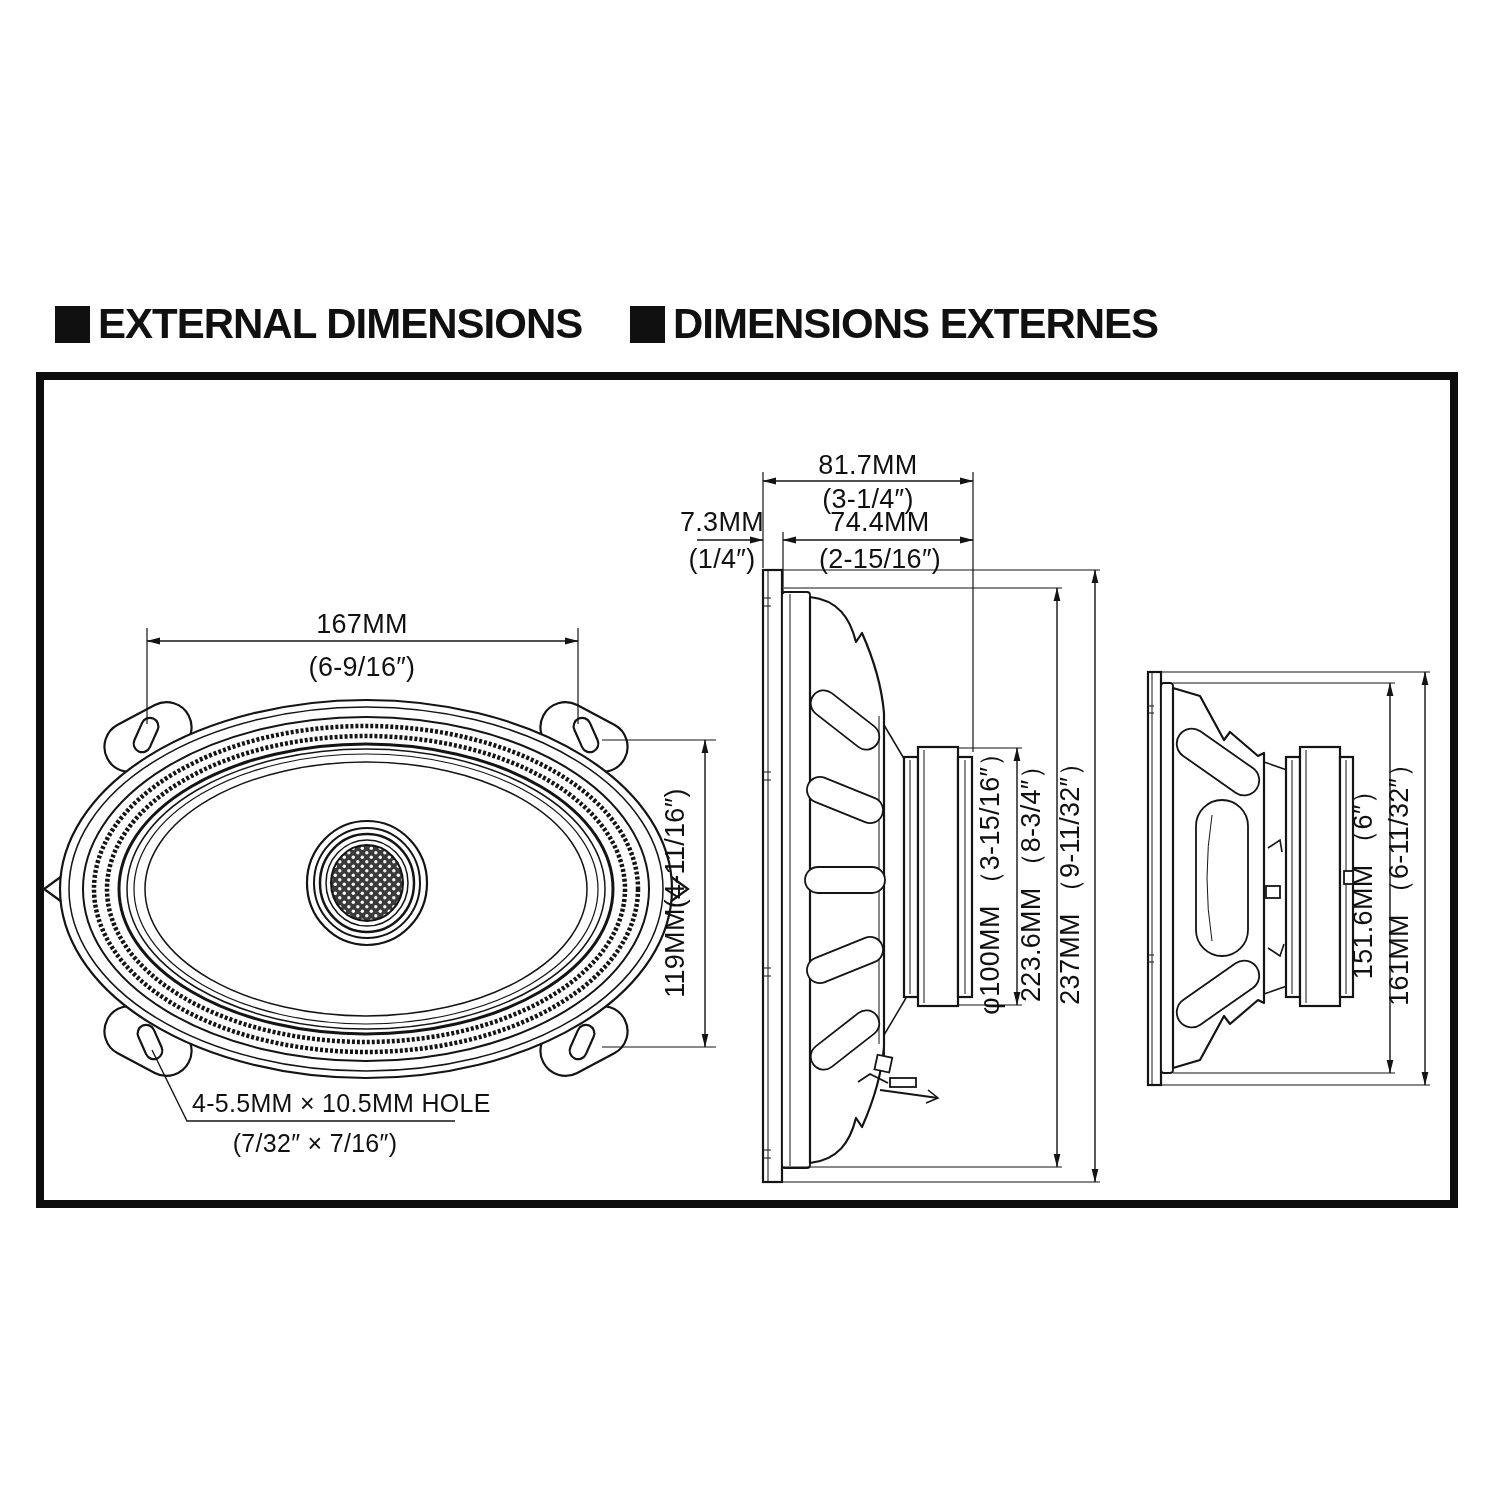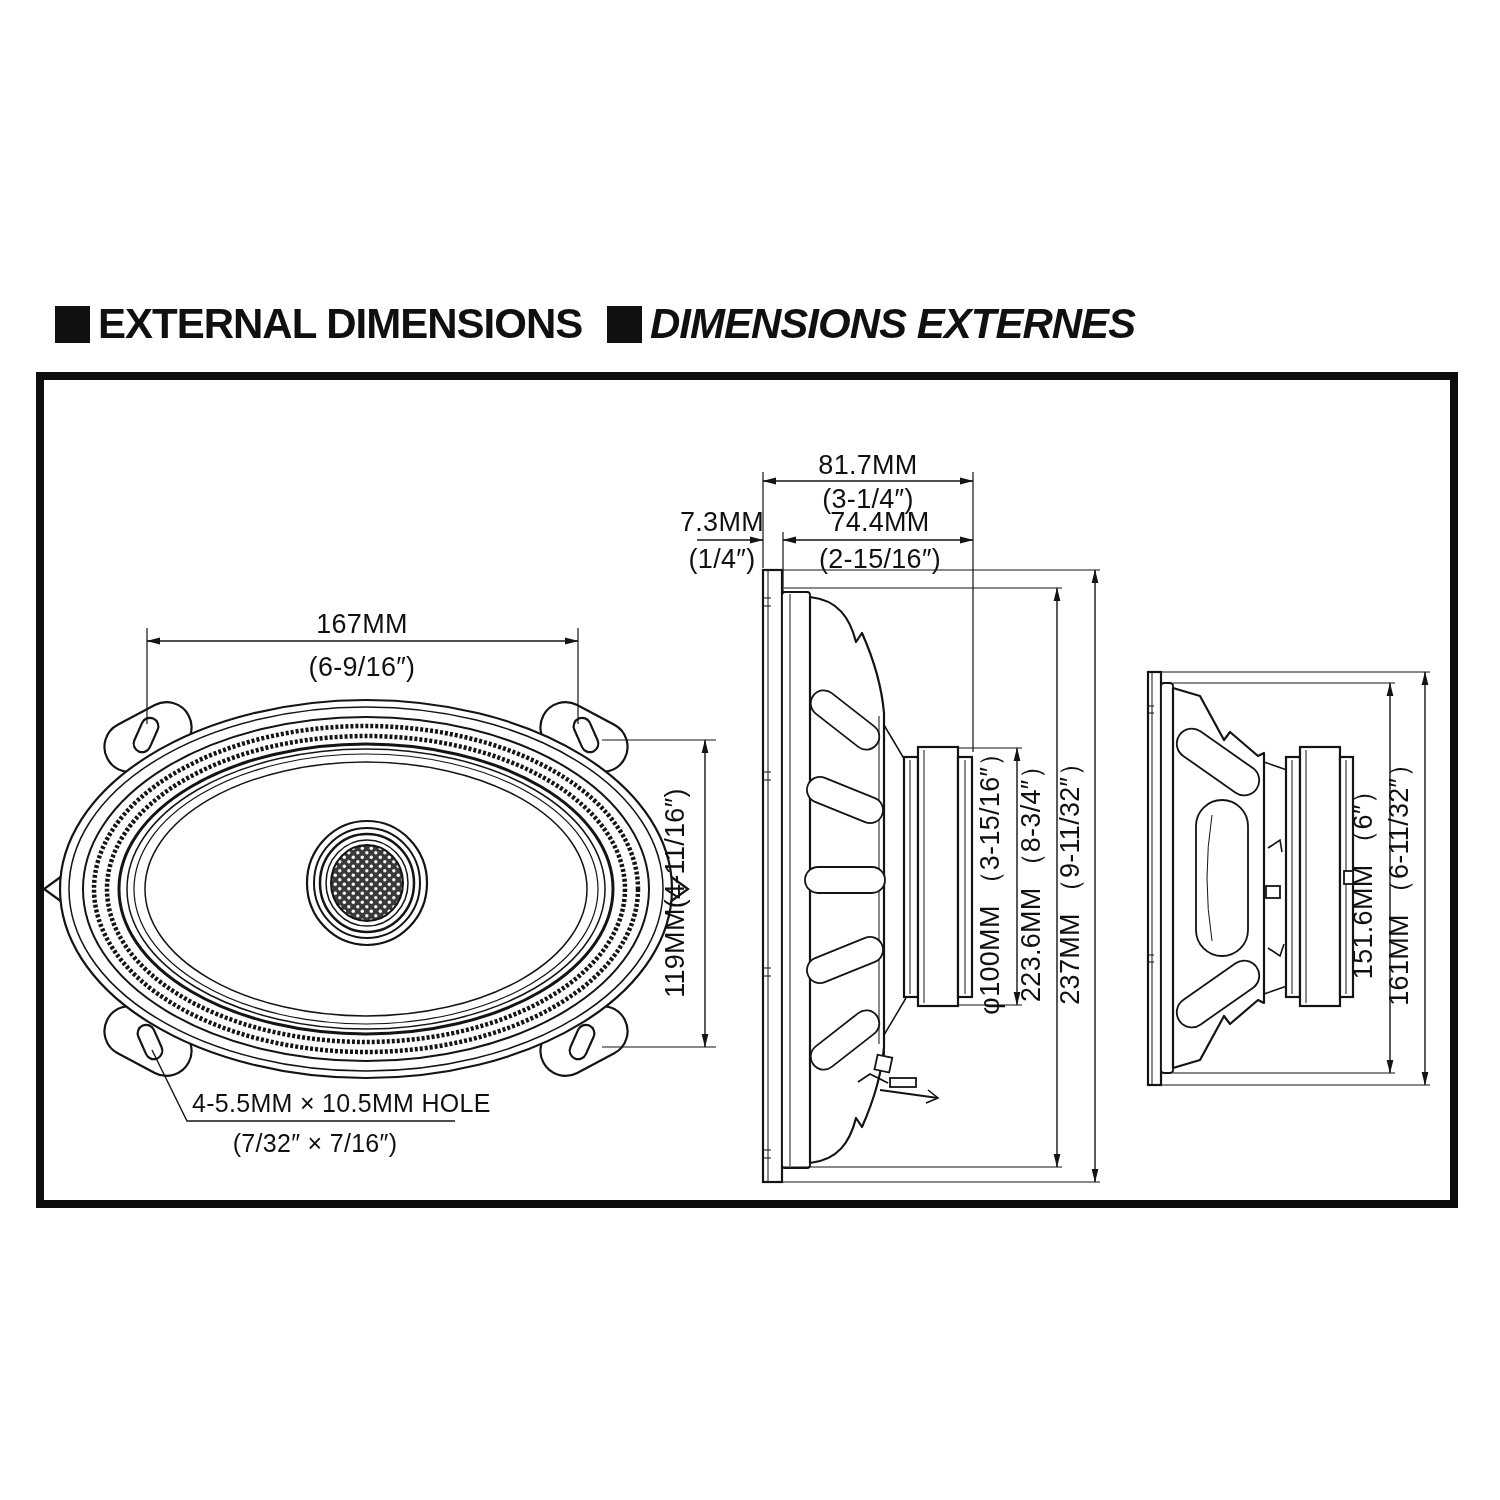--- a/index.html
+++ b/index.html
@@ -2,21 +2,21 @@
 <html><head>
 <meta charset="utf-8">
 <style>
   html,body{margin:0;padding:0;background:#fff;}
   .canvas{position:relative;width:1500px;height:1500px;background:#ffffff;overflow:hidden;
           font-family:"Liberation Sans",sans-serif;}
   .hdr{position:absolute;top:300px;display:flex;align-items:center;}
   .hdr .sq{width:35px;height:37px;background:#101010;margin-right:8px;flex:0 0 auto;}
   .hdr .t{font-size:42px;font-weight:bold;color:#101010;letter-spacing:-1px;white-space:nowrap;}
   #hdr-en{left:55px;}
-  #hdr-fr{left:607px;font-style:italic;}
+  #hdr-fr{left:630px;}
   svg{position:absolute;left:0;top:0;}
   svg .ln{stroke:#141414;fill:none;}
   svg .o2{stroke:#141414;stroke-width:2.2;fill:#ffffff;}
   svg .o18{stroke:#141414;stroke-width:1.8;fill:#ffffff;}
   svg .ring{fill:none;stroke:#141414;}
   svg .dl{stroke:#141414;stroke-width:1.4;fill:none;}
   svg .xl{stroke:#141414;stroke-width:1.2;fill:none;}
   svg .thin{stroke:#141414;stroke-width:1;fill:none;}
   svg text{font-family:"Liberation Sans",sans-serif;fill:#101010;}
   svg .dt{font-size:27px;letter-spacing:0.3px;}

